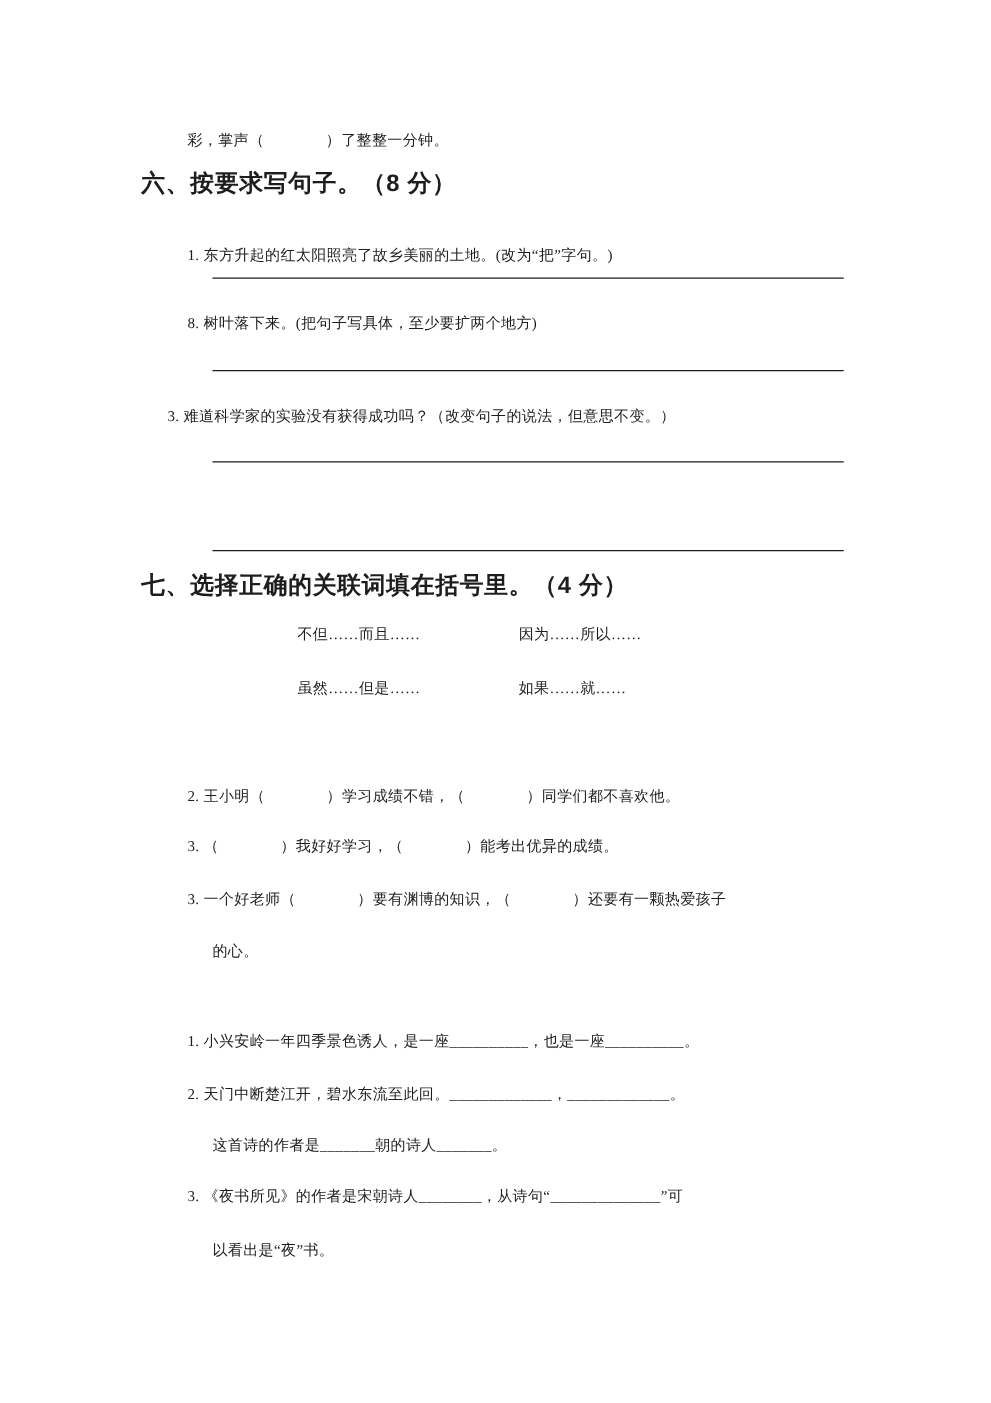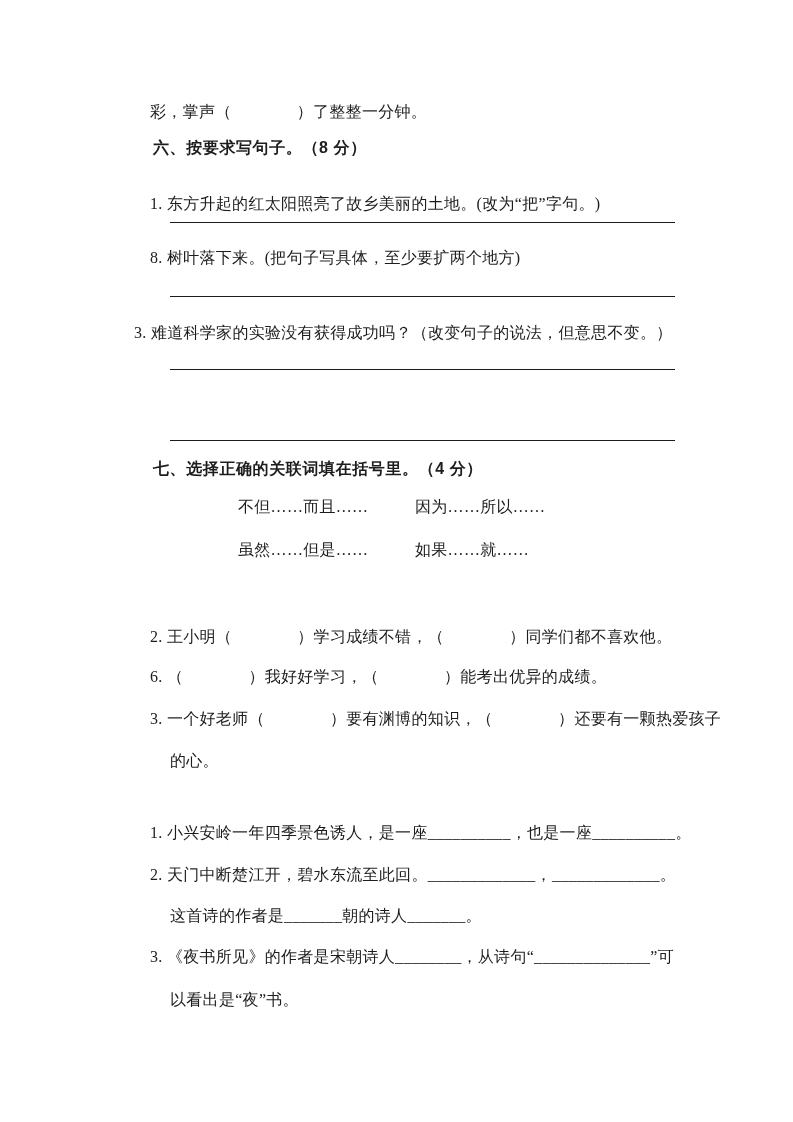--- a/index.html
+++ b/index.html
@@ -8,30 +8,29 @@
     width: 793px;
     height: 1122px;
     background: #ffffff;
     color: #1d1d1d;
     font-family: "Liberation Serif", "DejaVu Serif", serif;
     overflow: hidden;
   }
   .line {
     position: absolute;
     white-space: pre;
-    font-size: 16px;
+    font-size: 12px;
     line-height: 22px;
     letter-spacing: 0.3px;
   }
   .heading {
     font-family: "Liberation Sans", "DejaVu Sans", sans-serif;
     font-weight: bold;
-    font-size: 16px;
+    font-size: 19px;
     letter-spacing: 0.6px;
-    margin-left: 40px;
   }
   .rule {
     position: absolute;
     left: 170px;
     width: 505px;
     height: 0;
     border-top: 1.6px solid #1c1c1c;
   }
 </style>
 </head>
@@ -55,21 +54,21 @@
   <div class="rule" style="top:440px"></div>
 
   <div class="line heading" style="left:113px; top:458px">七、选择正确的关联词填在括号里。（4 分）</div>
 
   <div class="line" style="left:238px; top:496px">不但……而且……</div>
   <div class="line" style="left:415px; top:496px">因为……所以……</div>
   <div class="line" style="left:238px; top:539px">虽然……但是……</div>
   <div class="line" style="left:415px; top:539px">如果……就……</div>
 
   <div class="line" style="left:150px; top:626px">2. 王小明（　　　　）学习成绩不错，（　　　　）同学们都不喜欢他。</div>
-  <div class="line" style="left:150px; top:666px">6. （　　　　）我好好学习，（　　　　）能考出优异的成绩。</div>
+  <div class="line" style="left:150px; top:666px">3. （　　　　）我好好学习，（　　　　）能考出优异的成绩。</div>
   <div class="line" style="left:150px; top:708px">3. 一个好老师（　　　　）要有渊博的知识，（　　　　）还要有一颗热爱孩子</div>
   <div class="line" style="left:170px; top:750px">的心。</div>
 
 
   <div class="line" style="left:150px; top:822px">1. 小兴安岭一年四季景色诱人，是一座__________，也是一座__________。</div>
   <div class="line" style="left:150px; top:864px">2. 天门中断楚江开，碧水东流至此回。_____________，_____________。</div>
   <div class="line" style="left:170px; top:905px">这首诗的作者是_______朝的诗人_______。</div>
   <div class="line" style="left:150px; top:946px">3. 《夜书所见》的作者是宋朝诗人________，从诗句“______________”可</div>
   <div class="line" style="left:170px; top:989px">以看出是“夜”书。</div>
 

